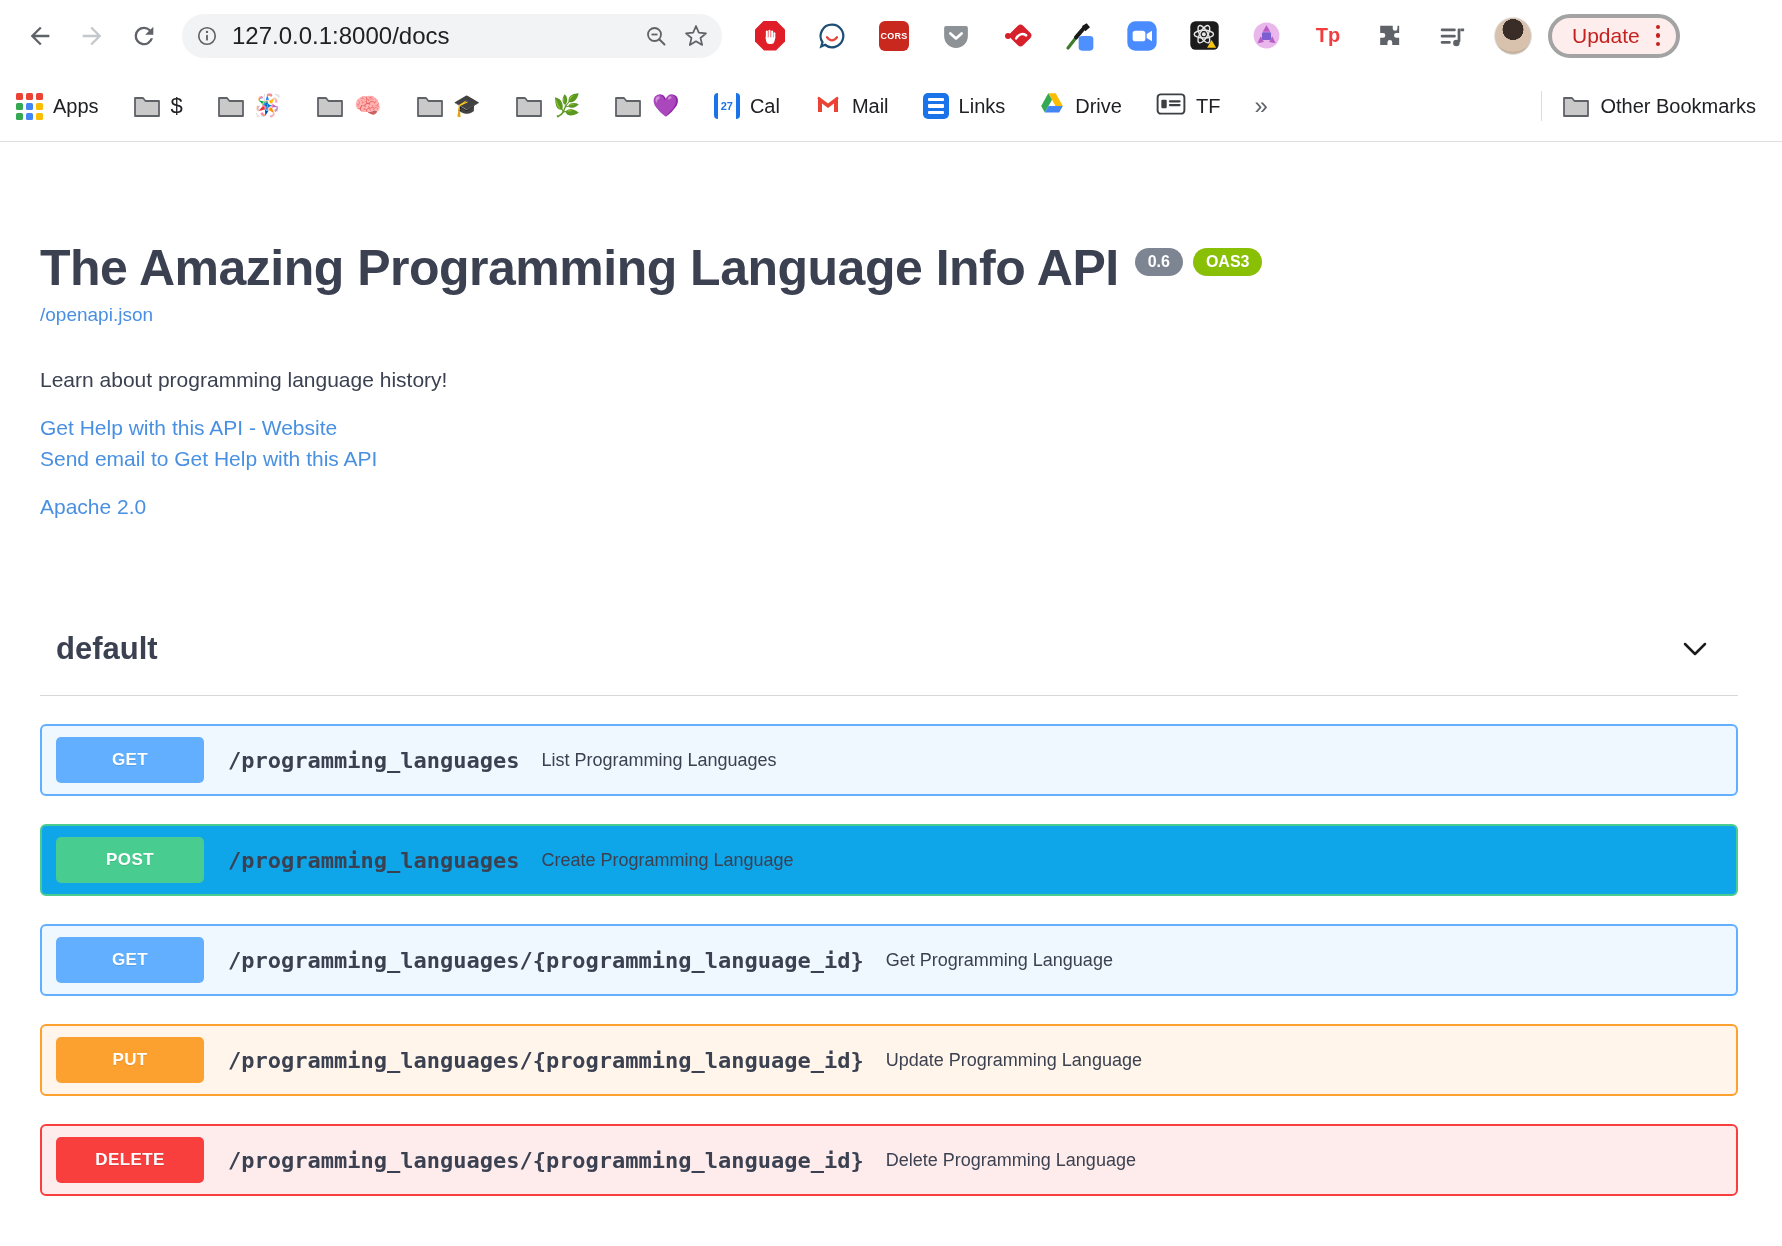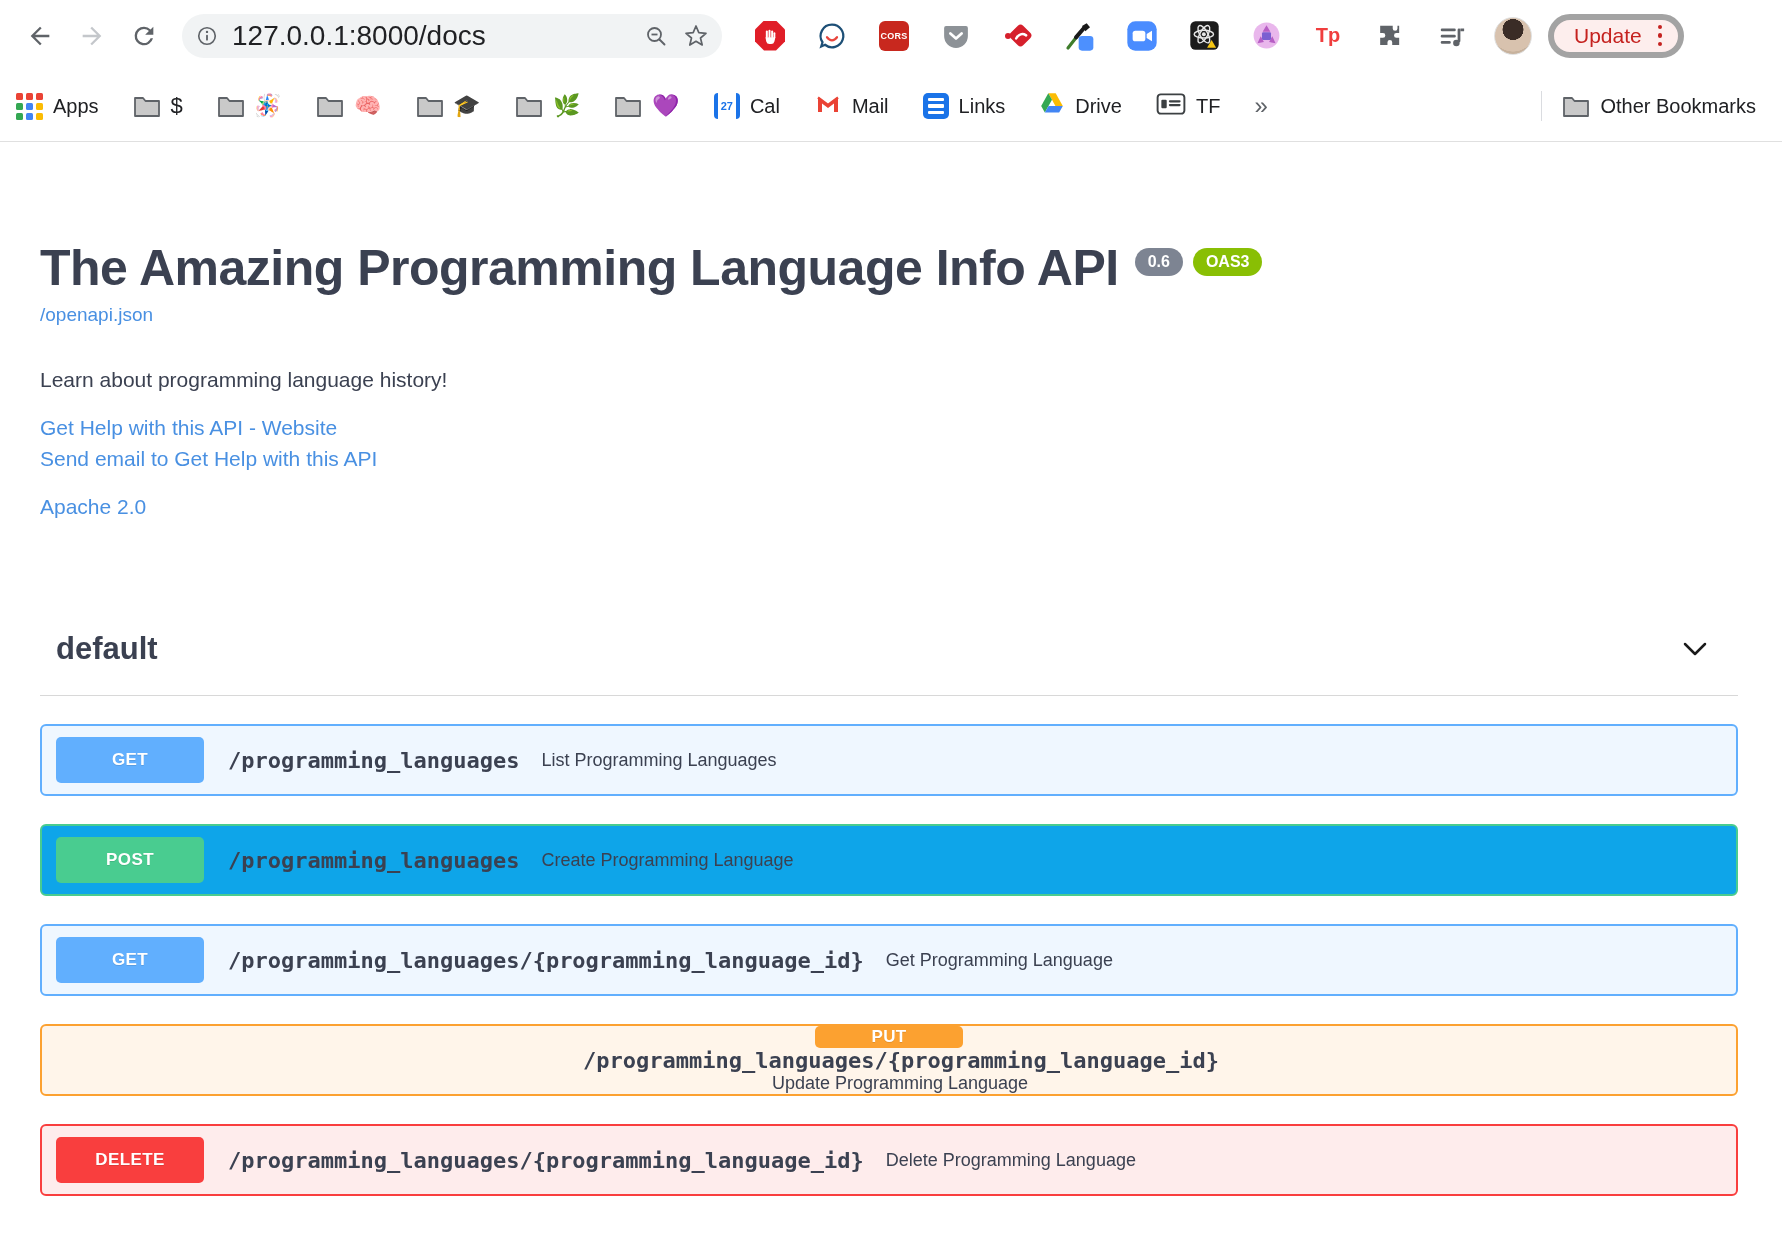--- a/index.html
+++ b/index.html
@@ -6,30 +6,30 @@
   html,body { width:1782px; height:1246px; }
   body { font-family:"Liberation Sans", sans-serif; background:#fff; overflow:hidden; }
   .screen { position:relative; width:1782px; height:1246px; background:#fff; }
 
   
   .toolbar { height:71px; display:flex; align-items:center; padding:0 14px; background:#fff; }
   .nav-btn { width:40px; height:40px; display:flex; align-items:center; justify-content:center; border-radius:50%; flex:0 0 auto; margin:0 6px; cursor:pointer; }
   .nav-btn svg { width:28px; height:28px; }
   .url-bar { display:flex; align-items:center; height:44px; width:540px; background:#f1f3f4; border-radius:22px; padding:0 14px; margin:0 10px 0 12px; flex:0 0 auto; }
   .url-bar .info-ic { width:22px; height:22px; flex:0 0 auto; }
-  .url-text { font-size:28px; color:#202124; margin-left:14px; flex:1 1 auto; white-space:nowrap; }
+  .url-text { font-size:24px; color:#202124; margin-left:14px; flex:1 1 auto; white-space:nowrap; }
   .url-bar .tail-ic { width:24px; height:24px; margin-left:16px; flex:0 0 auto; }
   .ext-row { display:flex; align-items:center; gap:30px; margin-left:22px; flex:0 0 auto; }
   .ext { width:32px; height:32px; display:flex; align-items:center; justify-content:center; position:relative; cursor:pointer; }
   .octagon { width:30px; height:30px; background:#e01e28; clip-path:polygon(30% 0,70% 0,100% 30%,100% 70%,70% 100%,30% 100%,0 70%,0 30%); display:flex; align-items:center; justify-content:center; }
   .cors-box { width:30px; height:30px; background:#c8281e; border-radius:6px; color:#fff; font-weight:bold; font-size:9px; display:flex; align-items:center; justify-content:center; letter-spacing:.2px; }
   .tp-text { color:#f03e3e; font-weight:bold; font-size:20px; }
   .avatar { width:38px; height:38px; border-radius:50%; margin-left:26px; flex:0 0 auto; cursor:pointer;
             background:radial-gradient(circle at 50% 32%, #3a2c26 0 34%, #d8c2ae 35% 72%, #c7b29d 73%); border:1px solid #e0e0e0; }
-  .update-pill { display:flex; align-items:center; height:44px; border:6px solid #a3a3a3; background:#fdeeed; border-radius:22px; padding:0 16px 0 20px; margin-left:16px; cursor:pointer; flex:0 0 auto; }
+  .update-pill { display:flex; align-items:center; height:44px; border:4px solid #a3a3a3; background:#fdeeed; border-radius:22px; padding:0 16px 0 20px; margin-left:16px; cursor:pointer; flex:0 0 auto; }
   .update-pill .lbl { color:#c5221f; font-size:21px; }
   .kebab { display:flex; flex-direction:column; gap:4px; margin-left:16px; }
   .kebab i { width:4.5px; height:4.5px; background:#c5221f; border-radius:50%; display:block; }
 
   
   .bookbar { height:71px; display:flex; align-items:center; padding:0 16px; border-bottom:1px solid #e0e0e0; background:#fff; }
   .bm { display:flex; align-items:center; gap:10px; margin-right:34px; cursor:pointer; flex:0 0 auto; }
   .bm .lbl { font-size:20px; color:#202124; white-space:nowrap; }
   .bm .emoji { font-size:22px; }
   .apps-grid { display:grid; grid-template-columns:repeat(3,7px); grid-template-rows:repeat(3,7px); gap:3px; }
@@ -64,21 +64,21 @@
   .section-head svg { width:30px; height:30px; margin-right:12px; }
 
   .opblock { display:flex; align-items:center; height:72px; border-radius:6px; border:2px solid; margin-top:28px; padding:0 14px; cursor:pointer; }
   .method { min-width:148px; height:46px; border-radius:5px; color:#fff; font-weight:bold; font-size:17px; display:flex; align-items:center; justify-content:center; letter-spacing:.4px; text-shadow:0 1px 0 rgba(0,0,0,.1); }
   .path { font-family:"DejaVu Sans Mono", monospace; font-weight:bold; font-size:22px; color:#3b4151; margin-left:24px; white-space:nowrap; }
   .summary { font-size:18px; color:#3b4151; margin-left:22px; white-space:nowrap; }
   .m-get    { border-color:#61affe; background:#eff7ff; }
   .m-get    .method { background:#61affe; }
   .m-post   { border-color:#49cc90; background:#0ea5e9; }
   .m-post   .method { background:#49cc90; }
-  .m-put    { border-color:#fca130; background:#fff5ea;flex-direction:column; }
+  .m-put    { border-color:#fca130; background:#fff5ea; }
   .m-put    .method { background:#fca130; }
   .m-delete { border-color:#f93e3e; background:#feecec; }
   .m-delete .method { background:#f93e3e; }
 </style>
 </head>
 <body>
 
 <div class="screen">
 
   <div class="toolbar">

